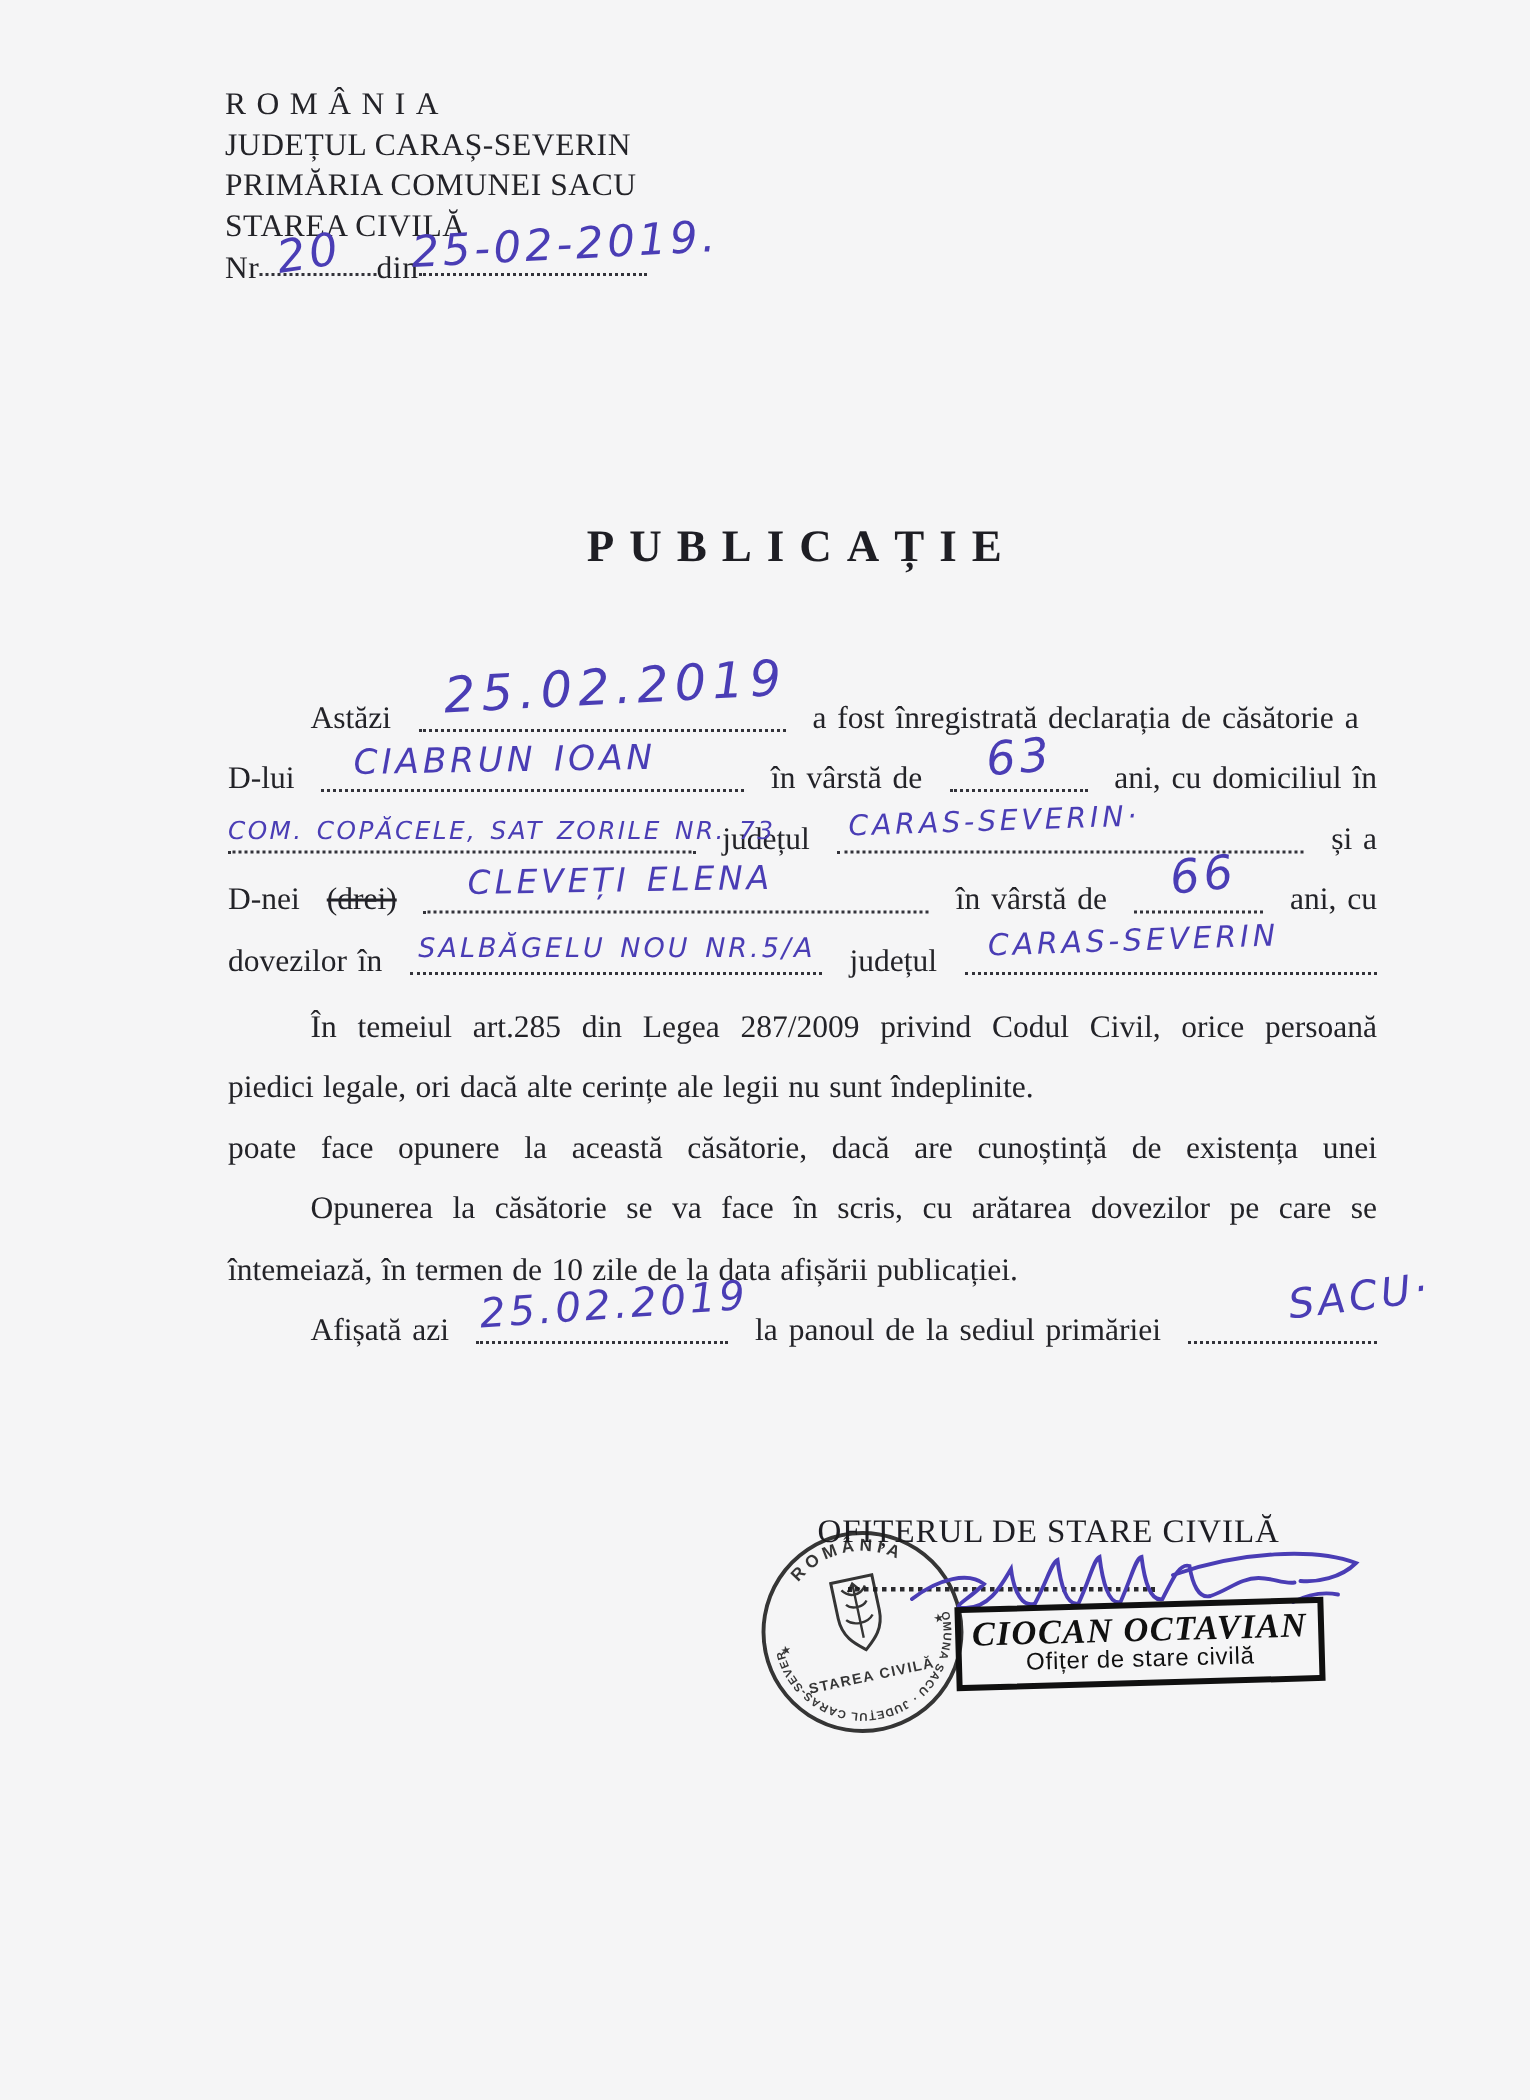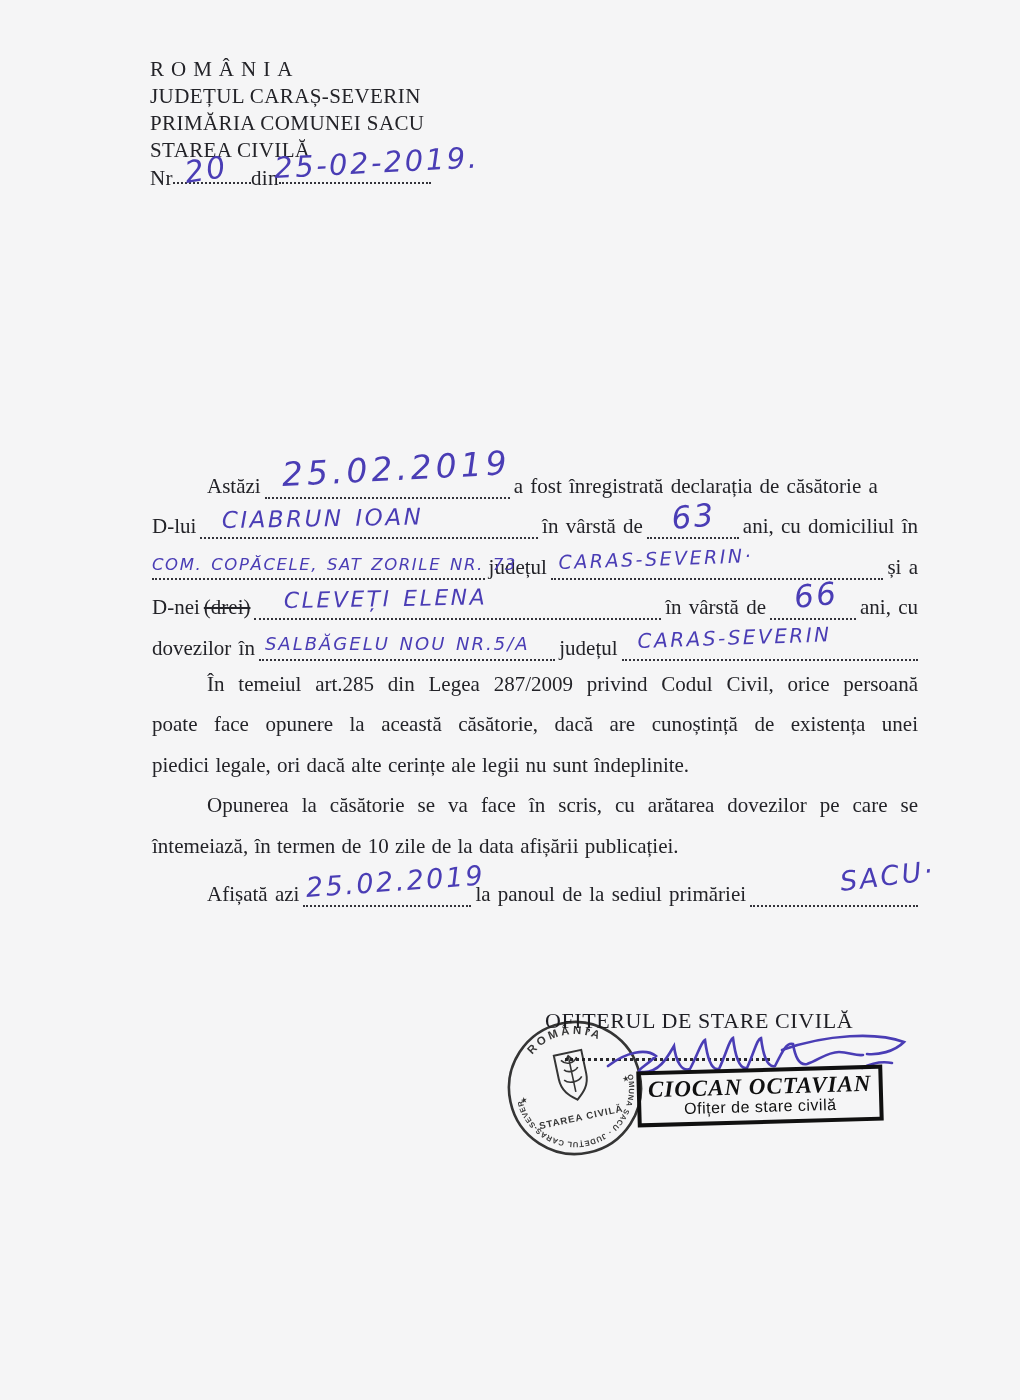--- a/index.html
+++ b/index.html
@@ -37,21 +37,21 @@
   }
 
   
   .doc-title{
     position:absolute;left:152px;top:348px;width:765px;text-align:center;
     font-size:30px;font-weight:700;letter-spacing:10px;color:#1e1e24;
   }
 
   
   .doc-body{position:absolute;left:152px;top:458px;width:766px;font-size:21px;}
-  .formline{display:flex;align-items:flex-end;gap:4px;height:40.5px;word-spacing:2px;}
+  .formline{display:flex;align-items:center;gap:18px;height:40.5px;word-spacing:2px;}
   .indent{padding-left:55px;}
   .struck{text-decoration:line-through;}
   .pline{height:40.5px;line-height:40.5px;text-align:justify;text-align-last:justify;word-spacing:1px;}
   .pline.last{text-align-last:left;}
   .nogap{gap:2px;}
 
   
   .officer-title{
     position:absolute;left:545px;top:1008px;font-size:22px;letter-spacing:.6px;color:#1e1e24;
   }
@@ -83,20 +83,21 @@
         <span class="fill" style="width:78px">
           <span class="hw" style="font-size:30px;left:14px;bottom:-4px;transform:rotate(-9deg)">20</span>
         </span>
         <span>din</span>
         <span class="fill" style="width:152px">
           <span class="hw" style="font-size:29px;left:-4px;bottom:0;transform:rotate(-3deg)">25-02-2019.</span>
         </span>
     </div>
   </div>
 
+  <div class="doc-title">PUBLICAȚIE</div>
 
   <div class="doc-body">
 
     <div class="formline indent">
       <span>Astăzi</span>
       <span class="fill" style="width:245px">
           <span class="hw" style="font-size:33px;left:18px;bottom:3px;letter-spacing:4px;transform:rotate(-3deg)">25.02.2019</span>
         </span>
       <span>a fost înregistrată declarația de căsătorie a</span>
     </div>
@@ -143,22 +144,22 @@
           <span class="hw" style="font-size:18px;left:6px;bottom:5px;letter-spacing:2px">SALBĂGELU NOU  NR.5/A</span>
         </span>
       <span class="nogap">județul</span>
       <span class="fill grow">
           <span class="hw" style="font-size:20px;left:16px;bottom:6px;transform:rotate(-2deg)">CARAS-SEVERIN</span>
         </span>
     </div>
 
     <div style="margin-top:3px">
       <div class="pline indent">În temeiul art.285 din Legea 287/2009 privind Codul Civil, orice persoană</div>
+      <div class="pline last">piedici legale, ori dacă alte cerințe ale legii nu sunt îndeplinite.</div>
       <div class="pline">poate face opunere la această căsătorie, dacă are cunoștință de existența unei</div>
-      <div class="pline last">piedici legale, ori dacă alte cerințe ale legii nu sunt îndeplinite.</div>
     </div>
 
     <div>
       <div class="pline indent">Opunerea la căsătorie se va face în scris, cu arătarea dovezilor pe care se</div>
       <div class="pline last">întemeiază, în termen de 10 zile de la data afișării publicației.</div>
     </div>
 
     <div class="formline indent">
       <span>Afișată azi</span>
       <span class="fill" style="width:168px">

